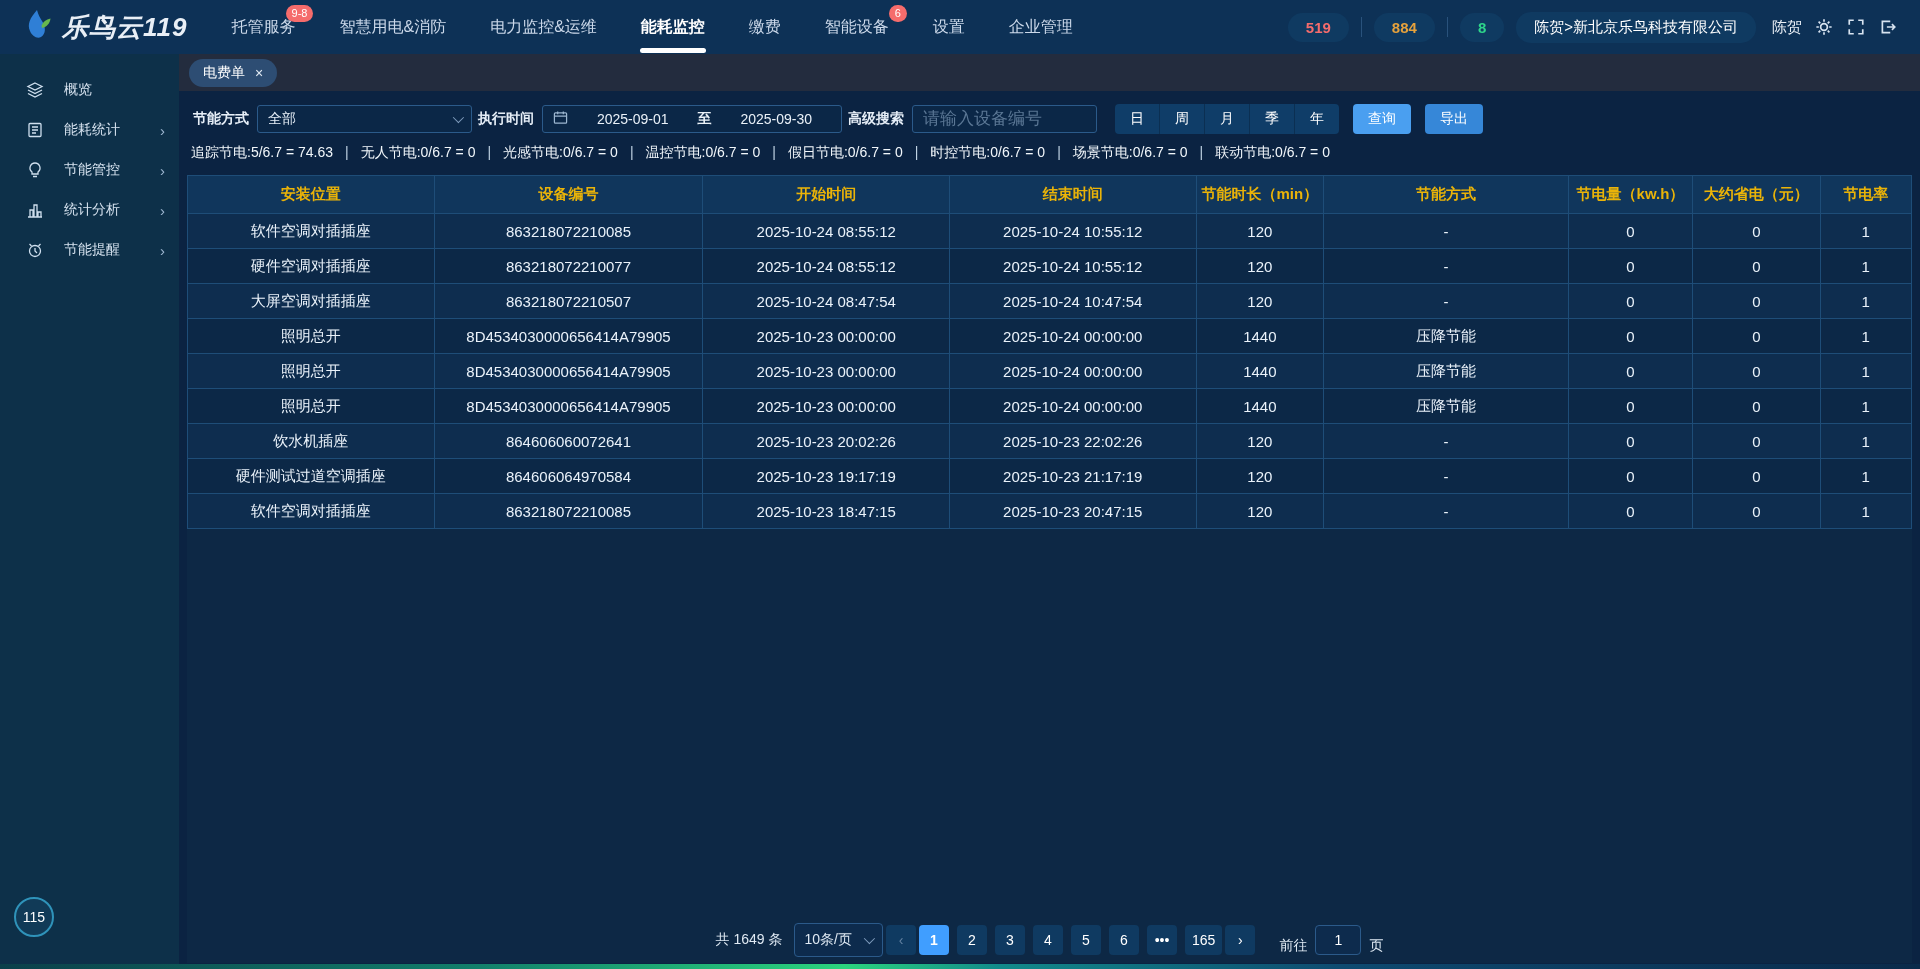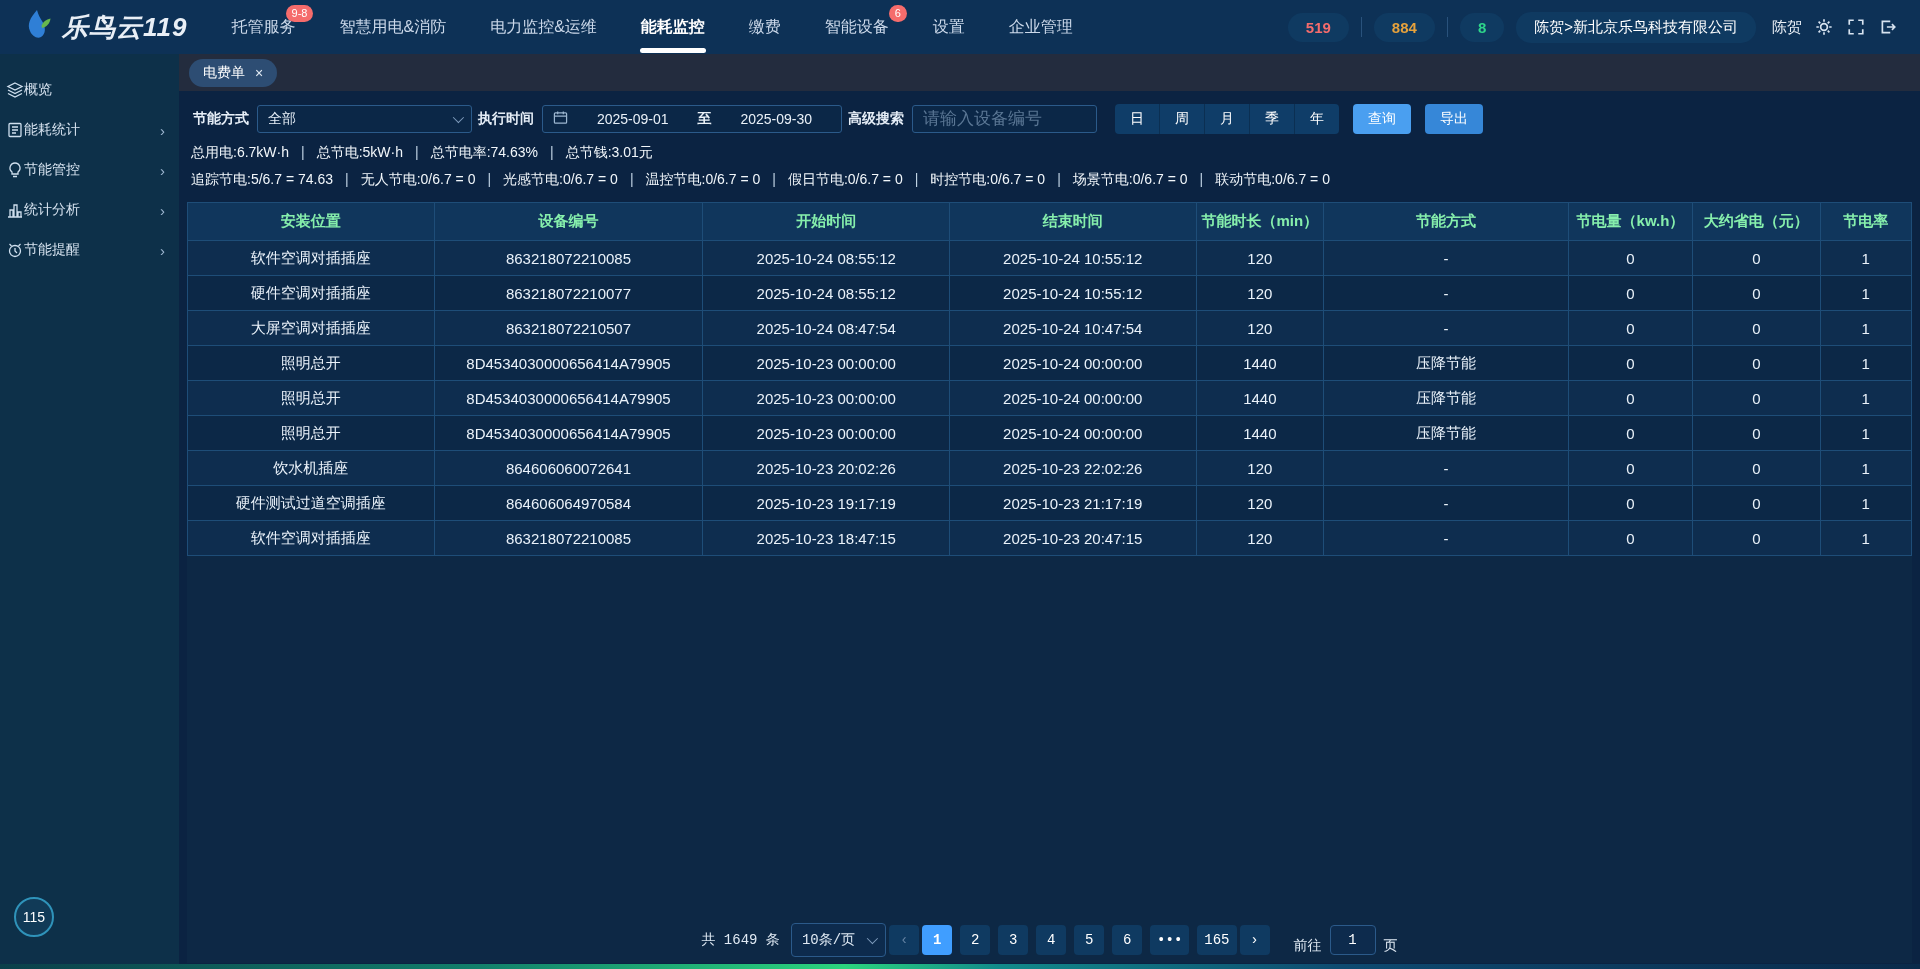--- a/index.html
+++ b/index.html
@@ -19,21 +19,21 @@
   .pill { background:#0f3a61; border-radius:15px; padding:6px 18px; font-size:15px; font-weight:bold; }
   .pill.company { font-weight:normal; color:#fff; font-size:15px; }
   .hdivider { width:1px; height:20px; background:#29527c; }
   .user-name { color:#e9eff6; font-size:15px; margin-left:4px; }
   .hicon { width:20px; height:20px; display:flex; align-items:center; justify-content:center; cursor:pointer; }
   .hicon svg { stroke:#d7e3f0; fill:none; stroke-width:1.5; }
 
   
   .layout { display:flex; height:915px; }
   .sidebar { width:179px; background:#0d3049; flex-shrink:0; position:relative; padding-top:16px; }
-  .side-item { display:flex; align-items:center; gap:0; padding:11px 14px 11px 6px; color:#d6e2ef; font-size:14px; cursor:pointer; }
+  .side-item { display:flex; align-items:center; gap:20px; padding:11px 14px 11px 26px; color:#d6e2ef; font-size:14px; cursor:pointer; }
   .side-item .sicon { width:18px; height:18px; flex-shrink:0; }
   .side-item svg { stroke:#cfdfee; fill:none; stroke-width:1.3; }
   .side-arrow { margin-left:auto; color:#9db7d1; font-size:15px; }
   .side-badge { position:absolute; left:14px; bottom:32px; width:40px; height:40px; border-radius:50%; background:#113a57; border:2px solid #2f93ba; color:#fff; font-size:14px; display:flex; align-items:center; justify-content:center; }
 
   .main { flex:1; display:flex; flex-direction:column; background:#0b2342; min-width:0; }
 
   
   .tabstrip { height:37px; background:#232c3e; display:flex; align-items:center; padding:0 10px; flex-shrink:0; }
   .tab { background:#2d4d73; color:#fff; font-size:14px; border-radius:14px; padding:5px 14px; display:flex; align-items:center; gap:10px; cursor:pointer; }
@@ -59,28 +59,28 @@
   .btn-query { background:#4a9ff0; }
   .btn-export { background:#3687d8; }
 
   
   .summary { padding:5px 8px 4px 12px; font-size:14px; color:#f2f7fb; white-space:nowrap; }
   .summary .sep { margin:0 12px; color:#bfd2e3; }
 
   
   .table-wrap { margin:9px 8px 6px 8px; flex:1; display:flex; flex-direction:column; background:#0d2845; min-height:0; }
   table { width:100%; border-collapse:collapse; table-layout:fixed; }
-  th { background:#10365c; border:1px solid #1e4d78; color:#86efac; font-weight:bold; font-size:15px; height:38px; text-align:center; }
+  th { background:#10365c; border:1px solid #1e4d78; color:#eab308; font-weight:bold; font-size:15px; height:38px; text-align:center; }
   td { border:1px solid #1e4d78; color:#eaf2fa; font-size:15px; height:35px; text-align:center; white-space:nowrap; overflow:hidden; }
   tbody tr:nth-child(odd) td { background:#0e2d4f; }
   tbody tr:nth-child(even) td { background:#0c2847; }
   .table-empty { flex:1; }
 
   
-  .pagination { height:46px; display:flex; align-items:center; justify-content:center; gap:3px; font-size:14px; color:#dfe9f3; flex-shrink:0;font-family:Liberation Mono, monospace; }
+  .pagination { height:46px; display:flex; align-items:center; justify-content:center; gap:3px; font-size:14px; color:#dfe9f3; flex-shrink:0; }
   .pg-total { margin-right:8px; }
   .pg-size { border:1px solid #2b5a8a; background:#0d2b4d; border-radius:4px; height:30px; display:flex; align-items:center; gap:12px; padding:16px 10px; cursor:pointer; }
   .pg-btn { min-width:30px; height:30px; background:#0f3a61; border-radius:4px; display:flex; align-items:center; justify-content:center; color:#fff; font-size:14px; padding:0 7px; cursor:pointer; }
   .pg-btn.active { background:#409eff; font-weight:bold; }
   .pg-btn.nav-disabled { color:#6583a3; }
   .pg-goto { display:flex; align-items:flex-end; gap:8px; margin-left:21px; }
   .pg-input { width:46px; height:30px; border:1px solid #2b5a8a; background:#0d2b4d; border-radius:4px; color:#fff; text-align:center; font-size:14px; outline:none; font-family:inherit; }
 
   
   .bottom-strip { position:fixed; left:0; bottom:0; width:1920px; height:5px;
@@ -234,21 +234,20 @@
           <div class="period-btn">日</div>
           <div class="period-btn">周</div>
           <div class="period-btn">月</div>
           <div class="period-btn">季</div>
           <div class="period-btn">年</div>
         </div>
       <div class="btn btn-query">查询</div>
       <div class="btn btn-export">导出</div>
     </div>
 
-    <div class="summary"><span>总用电:6.7kW·h</span><span class="sep">|</span><span>总节电:5kW·h</span><span class="sep">|</span><span>总节电率:74.63%</span><span class="sep">|</span><span>总节钱:3.01元</span></div>
     <div class="summary"><span>追踪节电:5/6.7 = 74.63</span><span class="sep">|</span><span>无人节电:0/6.7 = 0</span><span class="sep">|</span><span>光感节电:0/6.7 = 0</span><span class="sep">|</span><span>温控节电:0/6.7 = 0</span><span class="sep">|</span><span>假日节电:0/6.7 = 0</span><span class="sep">|</span><span>时控节电:0/6.7 = 0</span><span class="sep">|</span><span>场景节电:0/6.7 = 0</span><span class="sep">|</span><span>联动节电:0/6.7 = 0</span></div>
 
     <div class="table-wrap">
       <table>
         <colgroup>
             <col style="width: 14.3%;">
             <col style="width: 15.6%;">
             <col style="width: 14.3%;">
             <col style="width: 14.3%;">
             <col style="width: 7.4%;">

